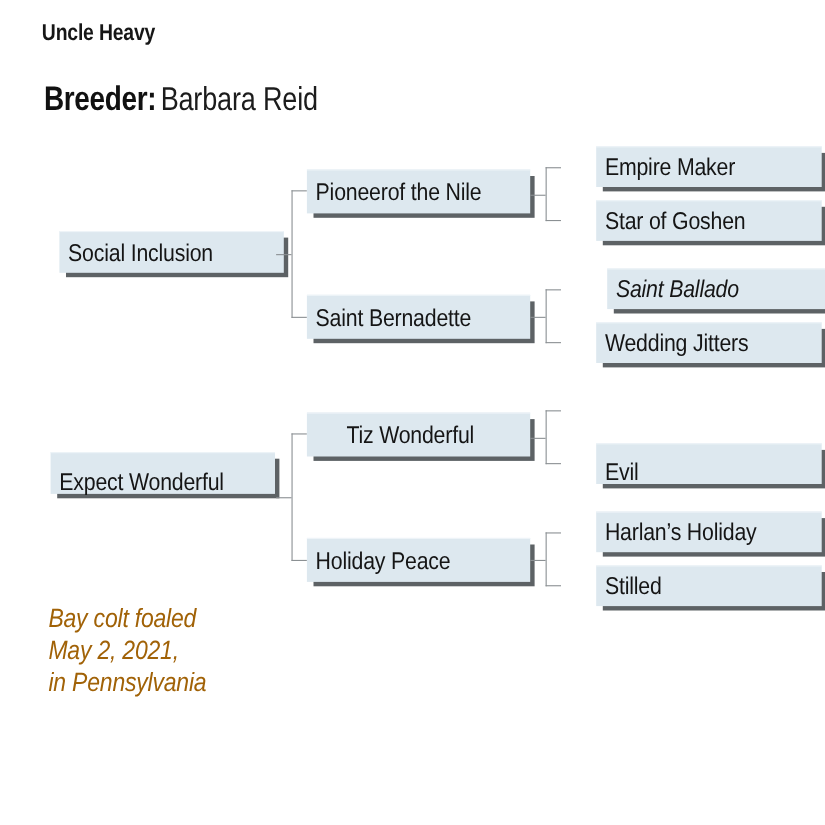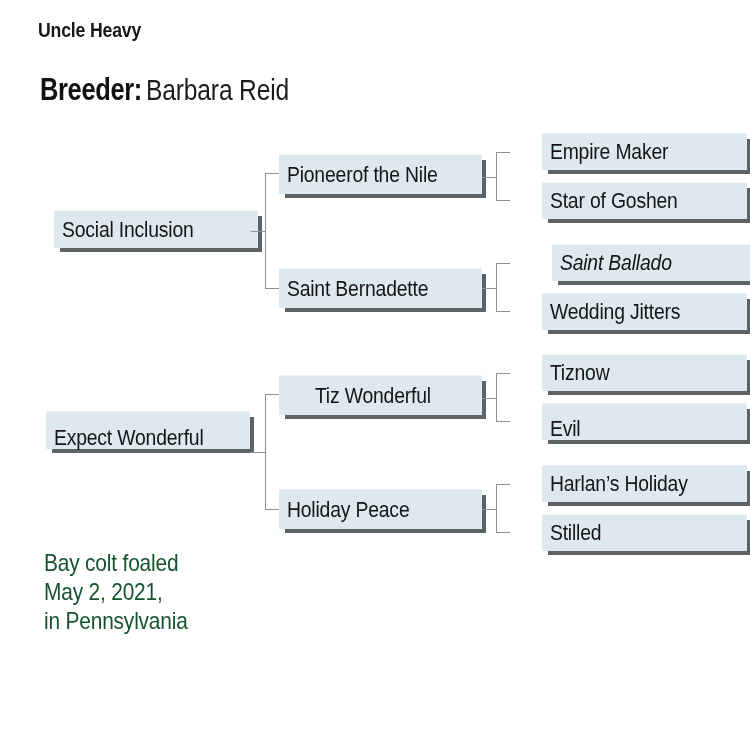--- a/index.html
+++ b/index.html
@@ -117,24 +117,25 @@
   }
   .connector .stub.top-arm { left: 0; top: 0; width: 14px; }
   .connector .stub.bottom-arm { left: 0; bottom: 0; width: 14px; }
 
   
   #caption {
     position: absolute;
     left: 44px;
     top: 548px;
     font-family: "Liberation Sans", sans-serif;
+    font-style: italic;
     font-size: 24px;
     line-height: 29px;
     letter-spacing: -0.2px;
-    color: #14532d;
+    color: #a16207;
   }
   #caption div {
     transform: scaleX(0.87);
     transform-origin: left center;
     white-space: nowrap;
   }
 </style>
 </head>
 <body>
 
@@ -210,23 +211,20 @@
     <span class="label">Tiz Wonderful</span>
   </div>
 
   <div class="connector" style="left:496px; top:373px; height:49px;">
     <div class="spine"></div>
     <div class="stub in"></div>
     <div class="stub top-arm"></div>
     <div class="stub bottom-arm"></div>
   </div>
 
-  <div class="node col-3" style="left:510px; top:354px;">
-    <span class="label">Tiznow</span>
-  </div>
   <div class="node col-3" style="left:510px; top:403px;align-items:flex-end;">
     <span class="label">Evil</span>
   </div>
 
   <div class="node col-2" style="left:279px; top:489px;">
     <span class="label">Holiday Peace</span>
   </div>
 
   <div class="connector" style="left:496px; top:484px; height:49px;">
     <div class="spine"></div>

